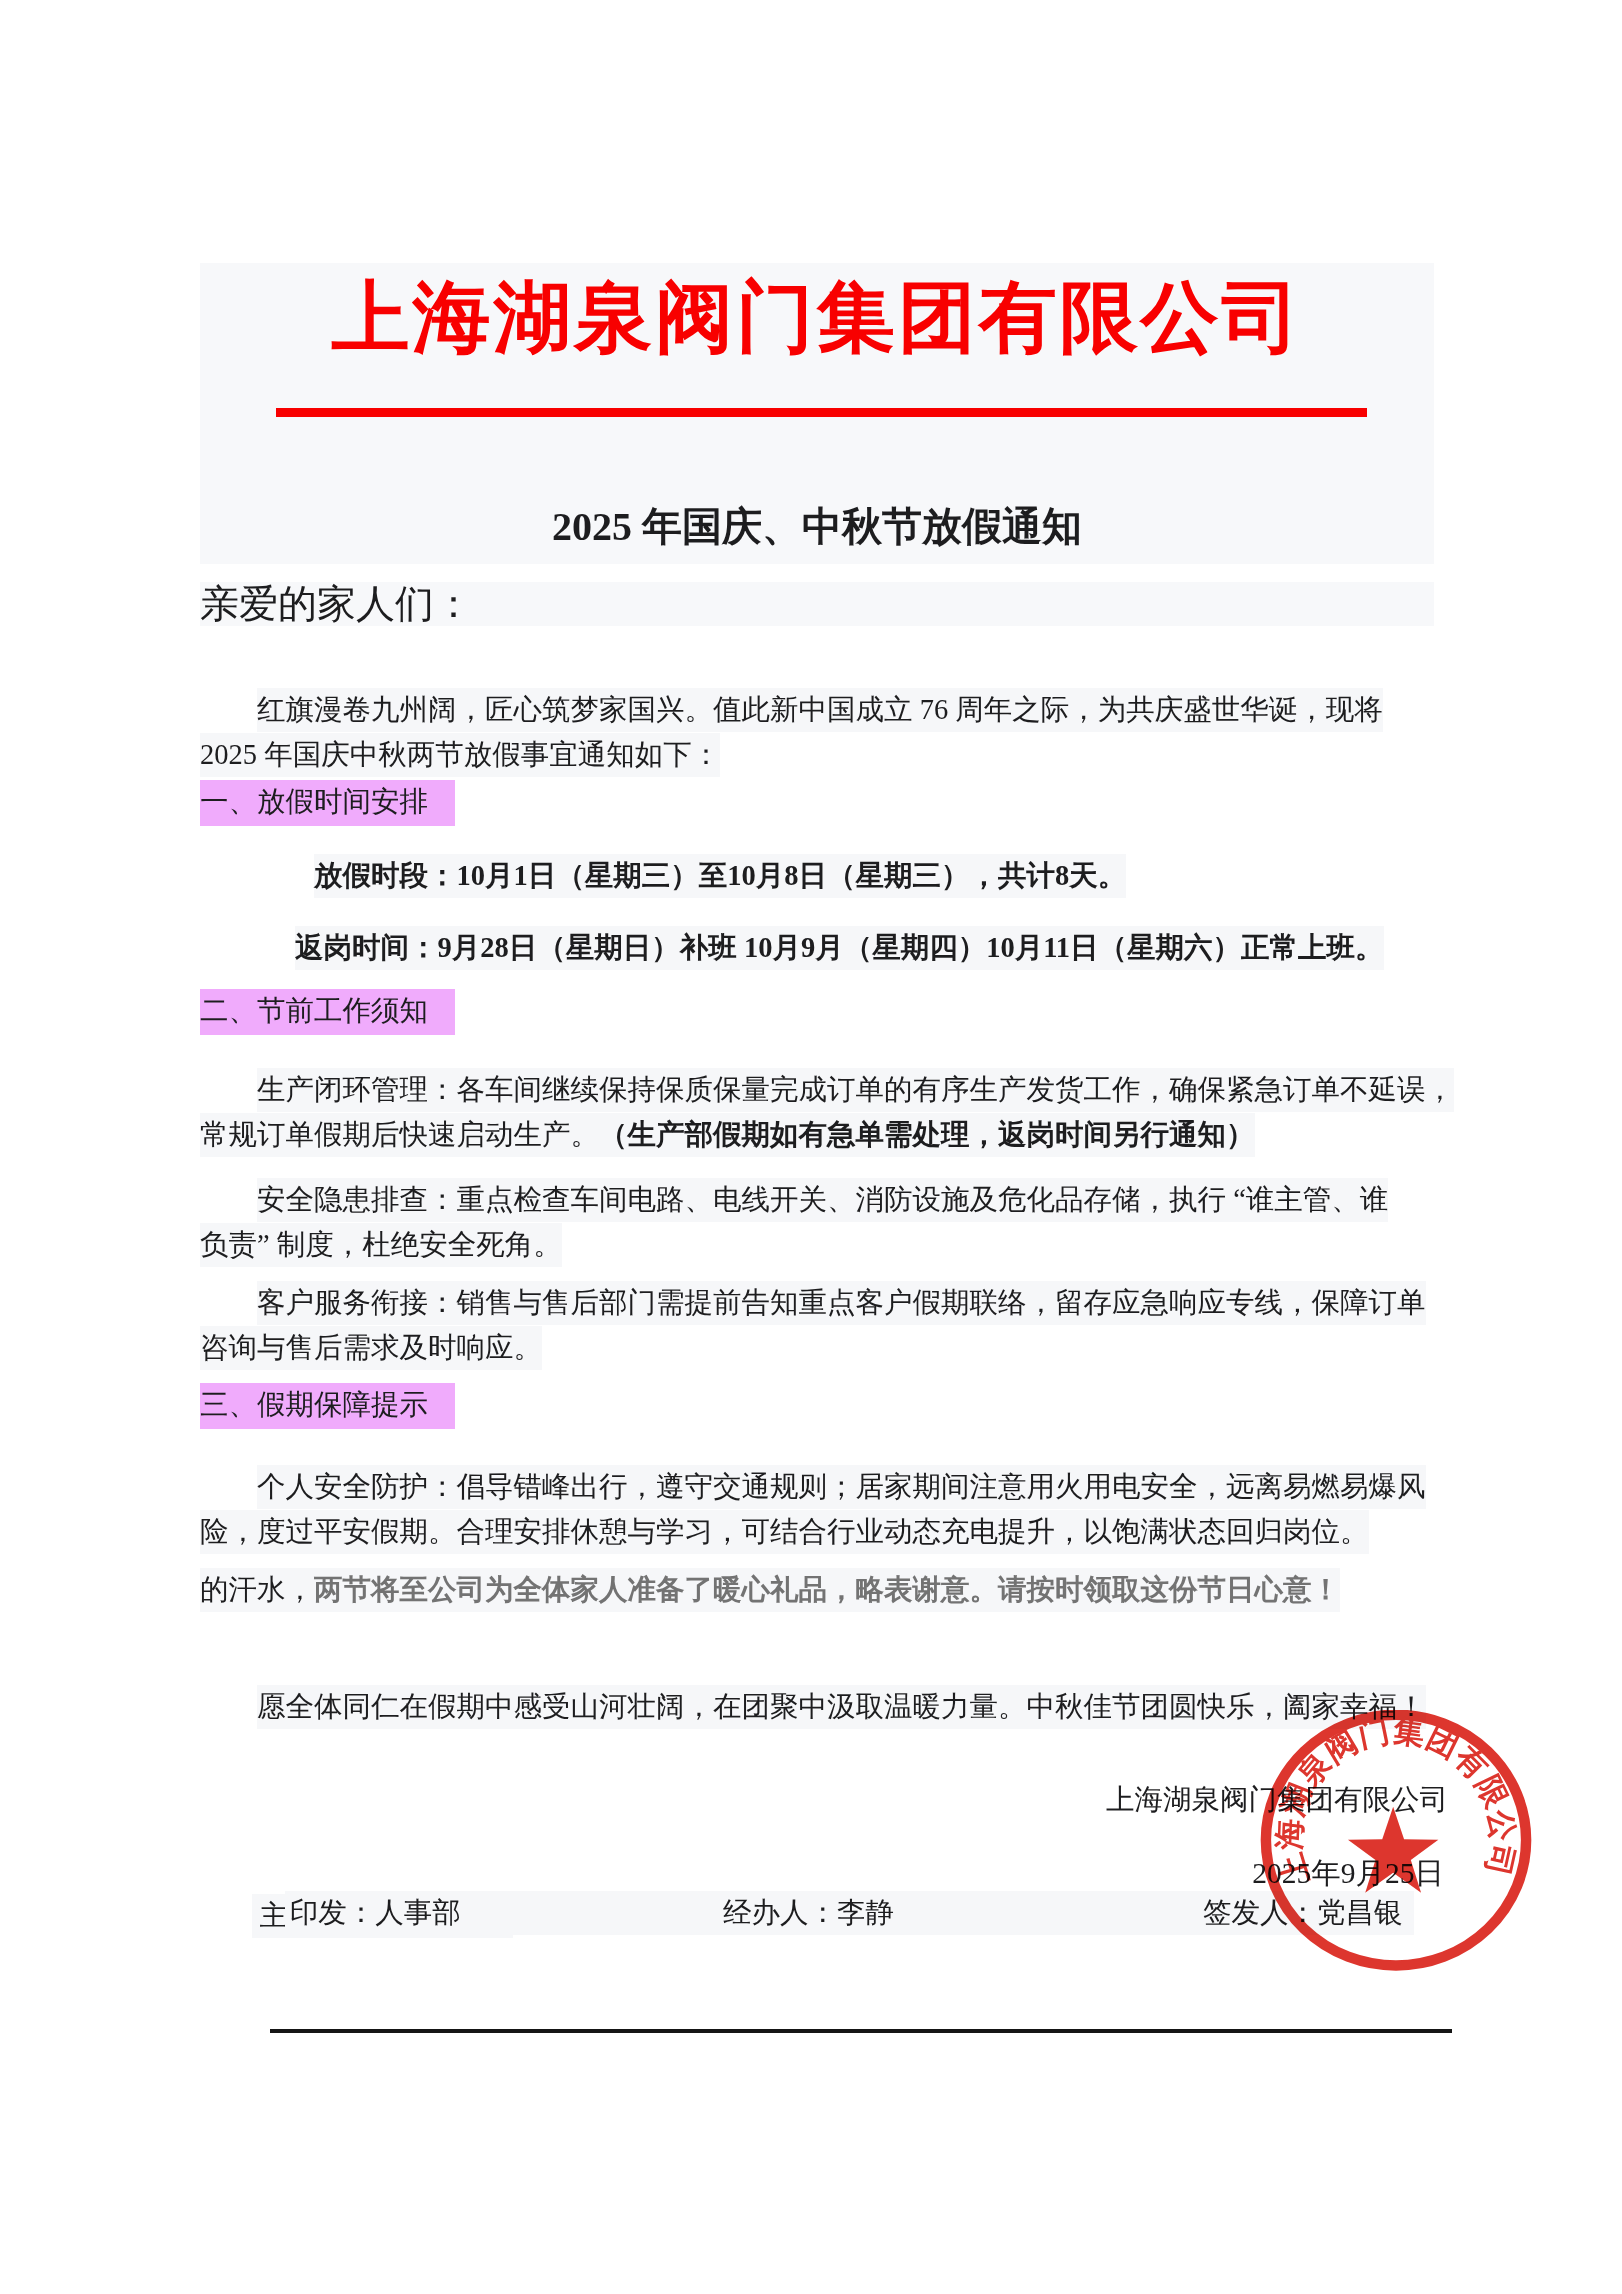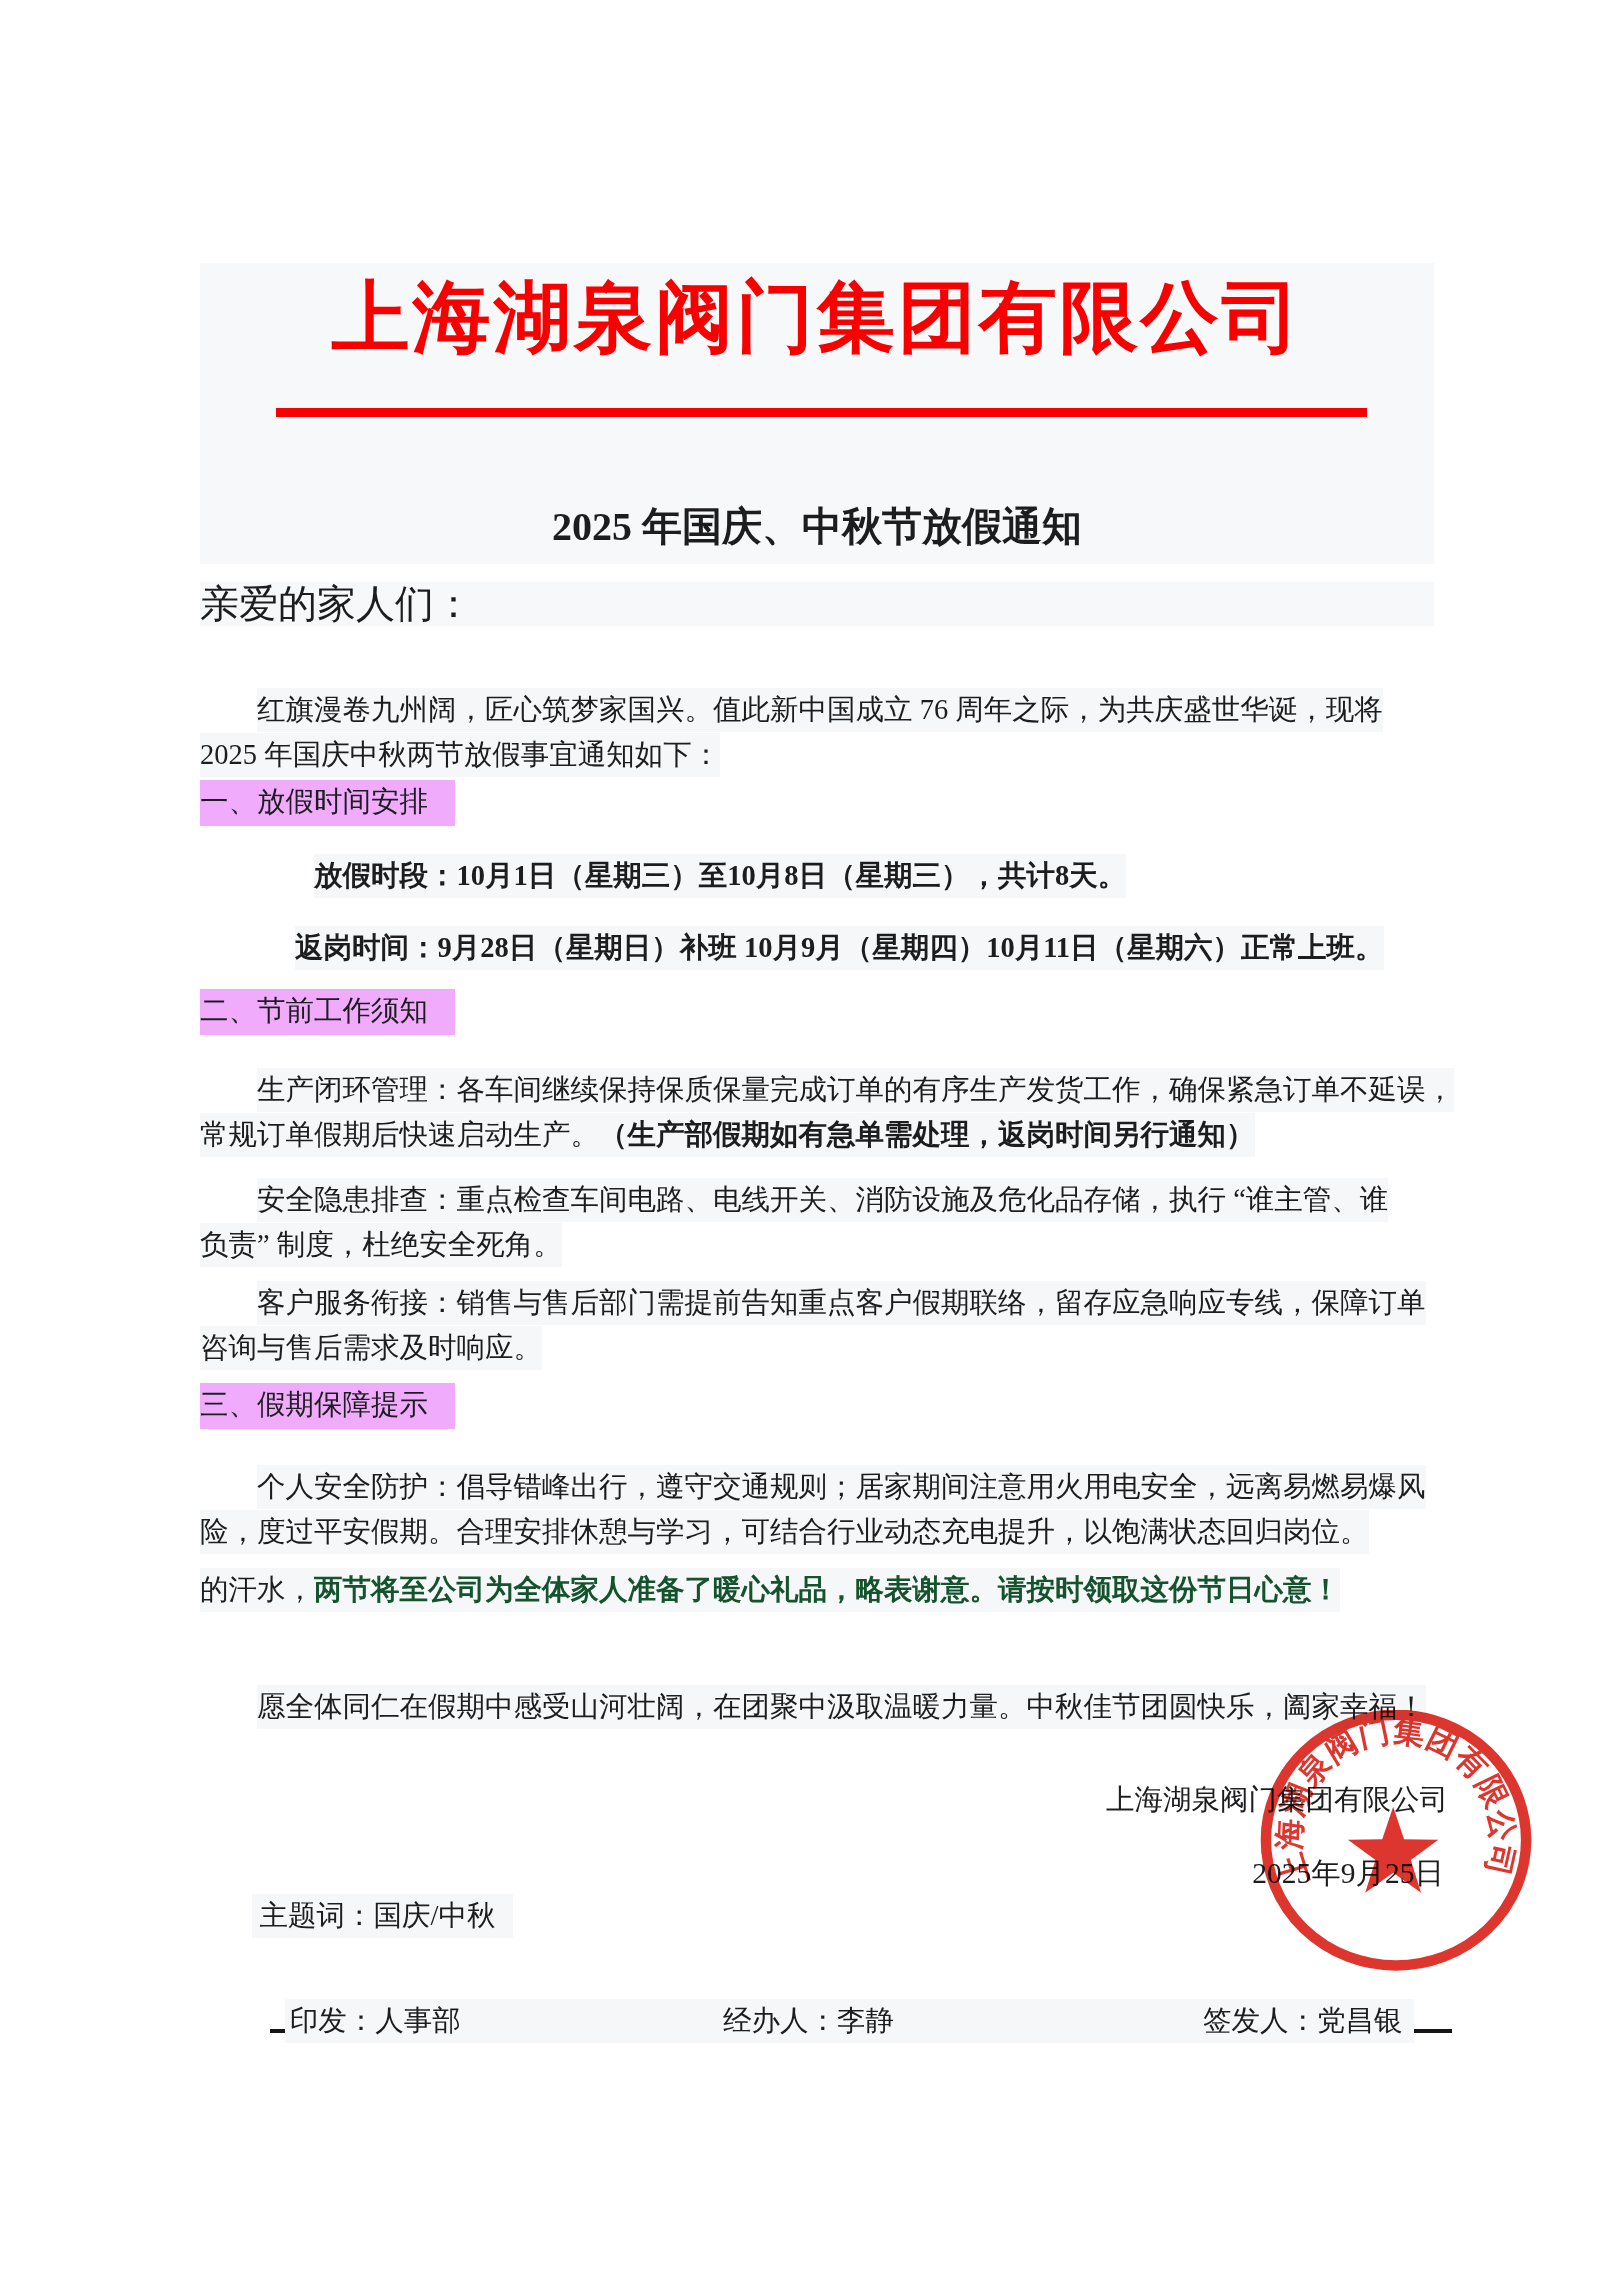--- a/index.html
+++ b/index.html
@@ -14,21 +14,21 @@
   .red-rule{position:absolute;left:76px;top:145px;width:1091px;height:8.6px;background:#f80000;}
 
   .doc-title{position:absolute;left:200px;top:502px;width:1234px;text-align:center;
       font-size:40px;font-weight:700;line-height:49px;white-space:nowrap;}
 
   
   .pl{line-height:45px;height:45px;white-space:nowrap;font-size:28.5px;}
   .ind{padding-left:57px;}
   .seg{display:inline-block;line-height:44px;background:#f6f7f9;}
   .s-b{font-weight:700;}
-  .s-rb{font-weight:700;color:#14532d;}
+  .s-rb{font-weight:700;color:#737373;}
 
   .para{position:absolute;left:200px;}
   .p-intro{top:662px;margin-top:25px;}
   .p-holiday{top:853px;left:314px;}
   .p-return{top:925px;left:295px;}
   .p-production{top:1067px;}
   .p-safety{top:1177px;}
   .p-customer{top:1280px;}
   .p-personal{top:1464px;}
   .p-pledge{top:1567px;}
@@ -41,21 +41,21 @@
   .h-1{top:780px;}
   .h-2{top:989px;}
   .h-3{top:1383px;}
 
   .greeting{position:absolute;left:200px;top:582px;width:1234px;height:44px;background:#f7f8fa;
       font-size:39px;line-height:44px;}
 
   .sig{position:absolute;right:175px;top:1778px;font-size:28.5px;line-height:44px;white-space:nowrap;z-index:2;}
   .sig-date{position:absolute;right:179px;top:1851px;font-size:29.5px;line-height:44px;white-space:nowrap;z-index:2;}
 
-  .bottomrow{position:absolute;left:285px;top:1999px;width:1129px;height:44px;background:#f6f7f9;
+  .bottomrow{position:absolute;left:285px;top:1891px;width:1129px;height:44px;background:#f6f7f9;
       font-size:28.5px;line-height:44px;z-index:2;}
   .bottomrow span{position:absolute;top:0;white-space:nowrap;}
   .issued{left:4.8px;}
   .handler{left:438px;}
   .signer{left:918px;}
 
   .black-rule{position:absolute;left:270px;top:2029px;width:1182px;height:3.8px;background:#151515;}
 
   .stamp{position:absolute;left:1257px;top:1710px;width:278px;height:264px;z-index:5;
       mix-blend-mode:multiply;opacity:.95;}

